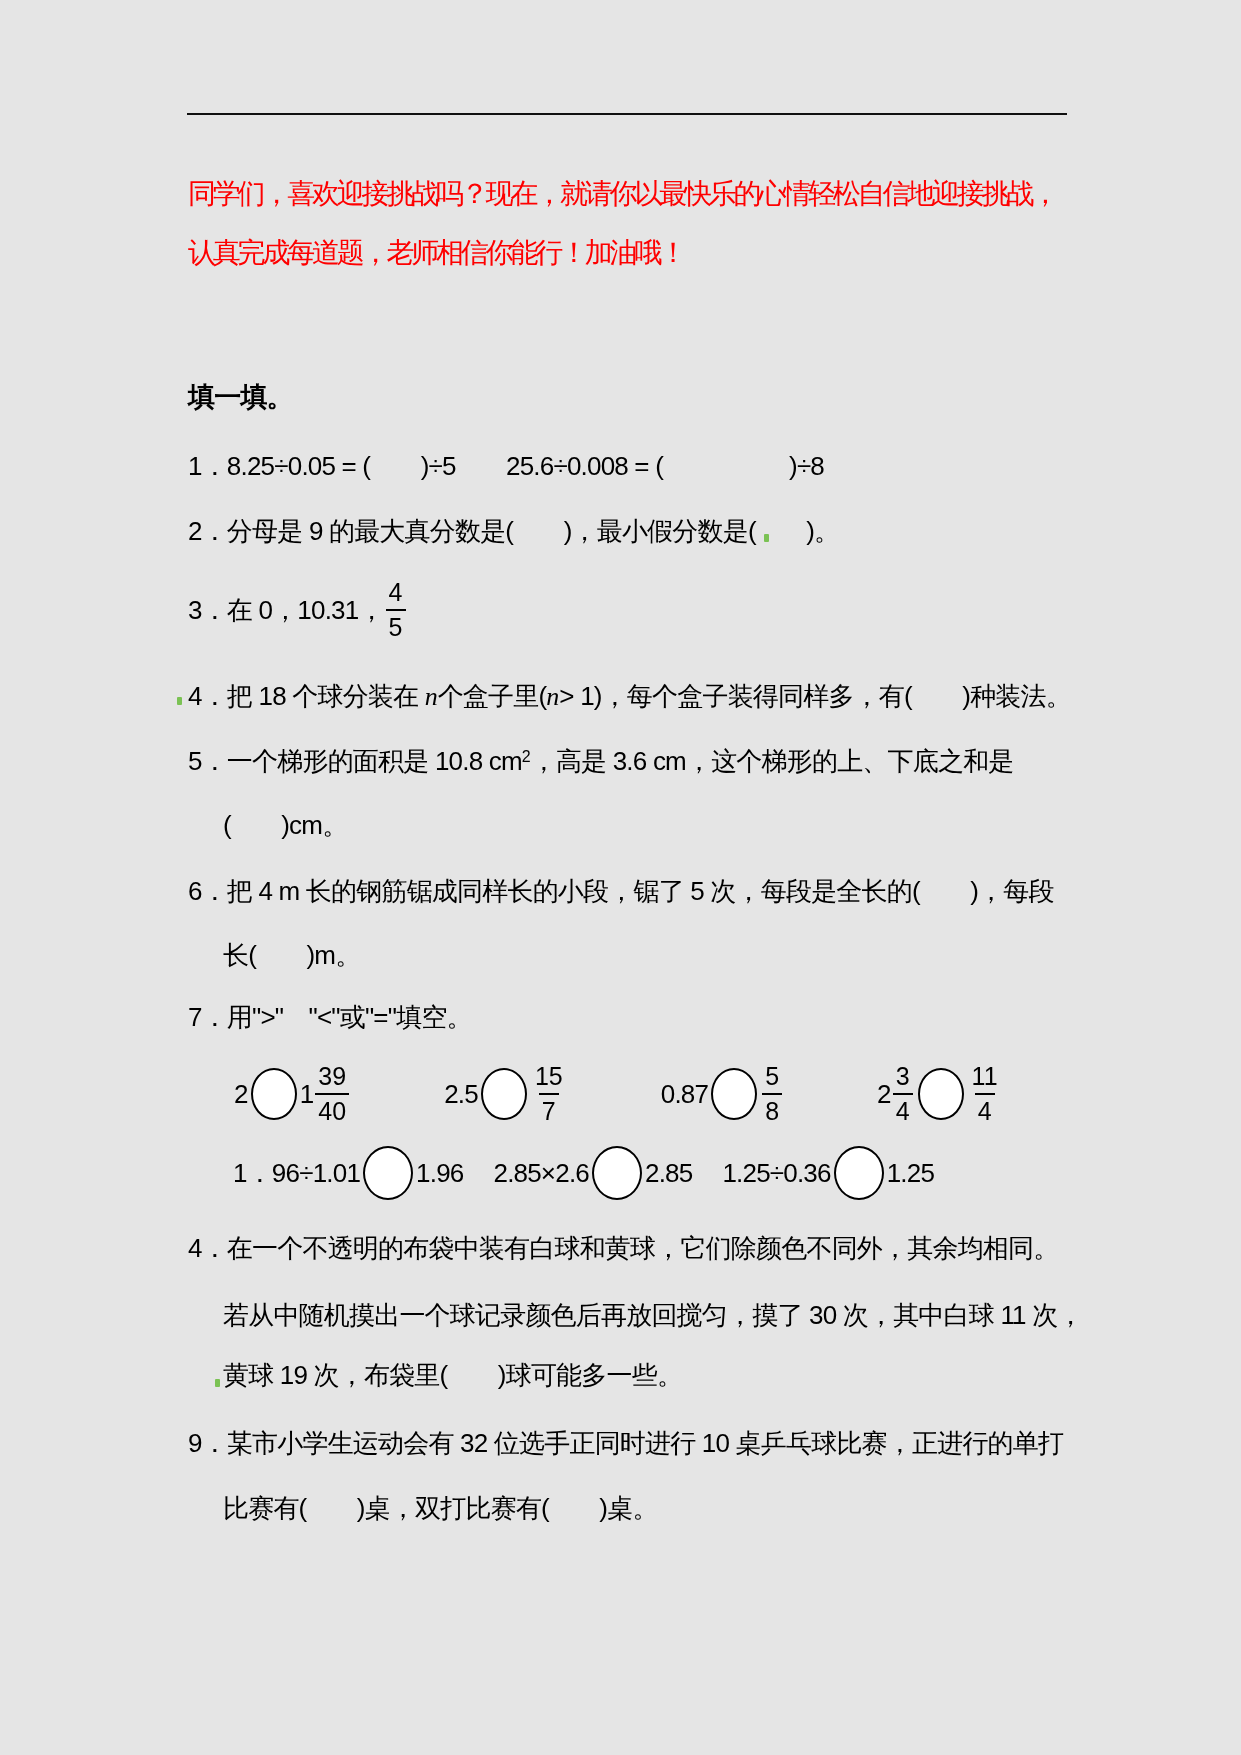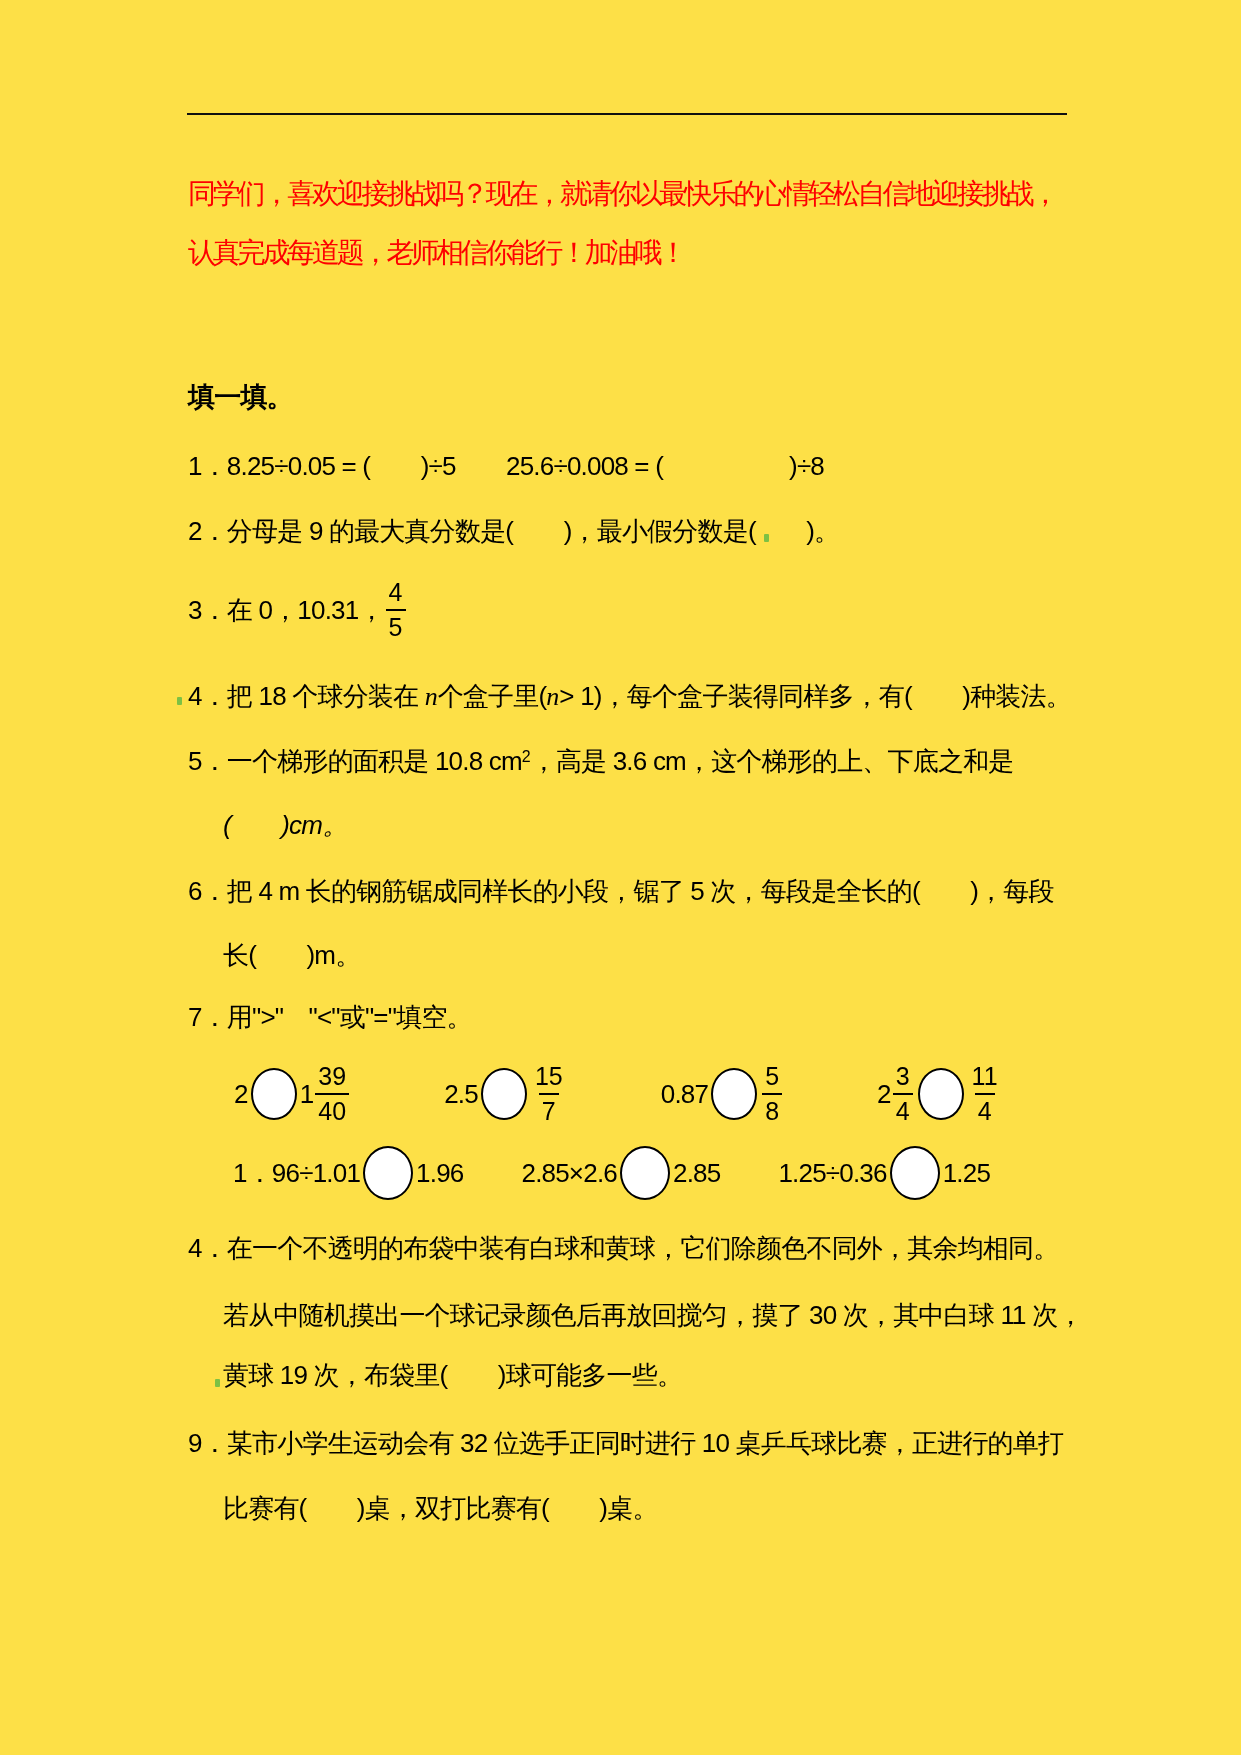--- a/index.html
+++ b/index.html
@@ -1,19 +1,19 @@
 <!DOCTYPE html>
 <html><head>
 <meta charset="utf-8">
 <style>
   html,body{margin:0;padding:0;background:#ffffff;}
   .sheet{
     position:relative;
     width:1241px;height:1755px;
-    background:#fde047;
+    background:#e5e5e5;
     font-family:"Liberation Sans","DejaVu Sans",sans-serif;
     color:#000;
     overflow:hidden;
   }
   .rule{
     position:absolute;left:187px;top:113px;width:880px;height:0;
     border-top:2px solid #101010;
   }
   .intro-line{
     position:absolute;left:188px;width:900px;
@@ -39,21 +39,21 @@
   }
   .frac .num{padding:1px 3px 4px;}
   .frac .den{border-top:2px solid #000;padding:4px 3px 1px;}
   .circle{
     display:inline-block;flex:none;
     width:42px;height:48px;
     border:2px solid #000;border-radius:50%;
     background:#fff;margin:0 3px;
   }
   .cmp-row1{top:1054px;height:80px;padding-left:46px;gap:93px;}
-  .cmp-row2{top:1144px;height:58px;padding-left:45px;gap:58px;}
+  .cmp-row2{top:1144px;height:58px;padding-left:45px;gap:30px;}
   .cmp-item{display:flex;align-items:center;white-space:pre;}
   .ital{font-family:"Liberation Serif","DejaVu Serif",serif;font-style:italic;letter-spacing:0;}
   .sup{font-size:16px;vertical-align:8px;letter-spacing:0;}
   .proof-mark{
     position:absolute;width:5px;height:8px;border-radius:1px;
     opacity:0.9;
   }
 </style>
 </head>
 <body>
@@ -75,21 +75,21 @@
     <span>3．在 0，10.31，</span>
     <span class="frac">
       <span class="num">4</span>
       <span class="den">5</span>
     </span>
   </div>
 
   <div class="line" style="top:680px;"><span>4．把 18 个球分装在 </span><span class="ital">n</span><span>个盒子里(</span><span class="ital">n</span><span>&gt; 1)，每个盒子装得同样多，有(　　)种装法。</span></div>
 
   <div class="line" style="top:740px;"><span>5．一个梯形的面积是 10.8 cm</span><span class="sup">2</span><span>，高是 3.6 cm，这个梯形的上、下底之和是</span></div>
-  <div class="line indent" style="top:809px;font-style:italic;">(　　)cm。</div>
+  <div class="line indent" style="top:809px;">(　　)cm。</div>
 
   <div class="line" style="top:875px;">6．把 4 m 长的钢筋锯成同样长的小段，锯了 5 次，每段是全长的(　　)，每段</div>
   <div class="line indent" style="top:939px;">长(　　)m。</div>
 
   <div class="line" style="top:1001px;">7．用"&gt;"　"&lt;"或"="填空。</div>
 
   <div class="flexline cmp-row1">
     <span class="cmp-item">
       <span>2</span>
       <span class="circle"></span>

